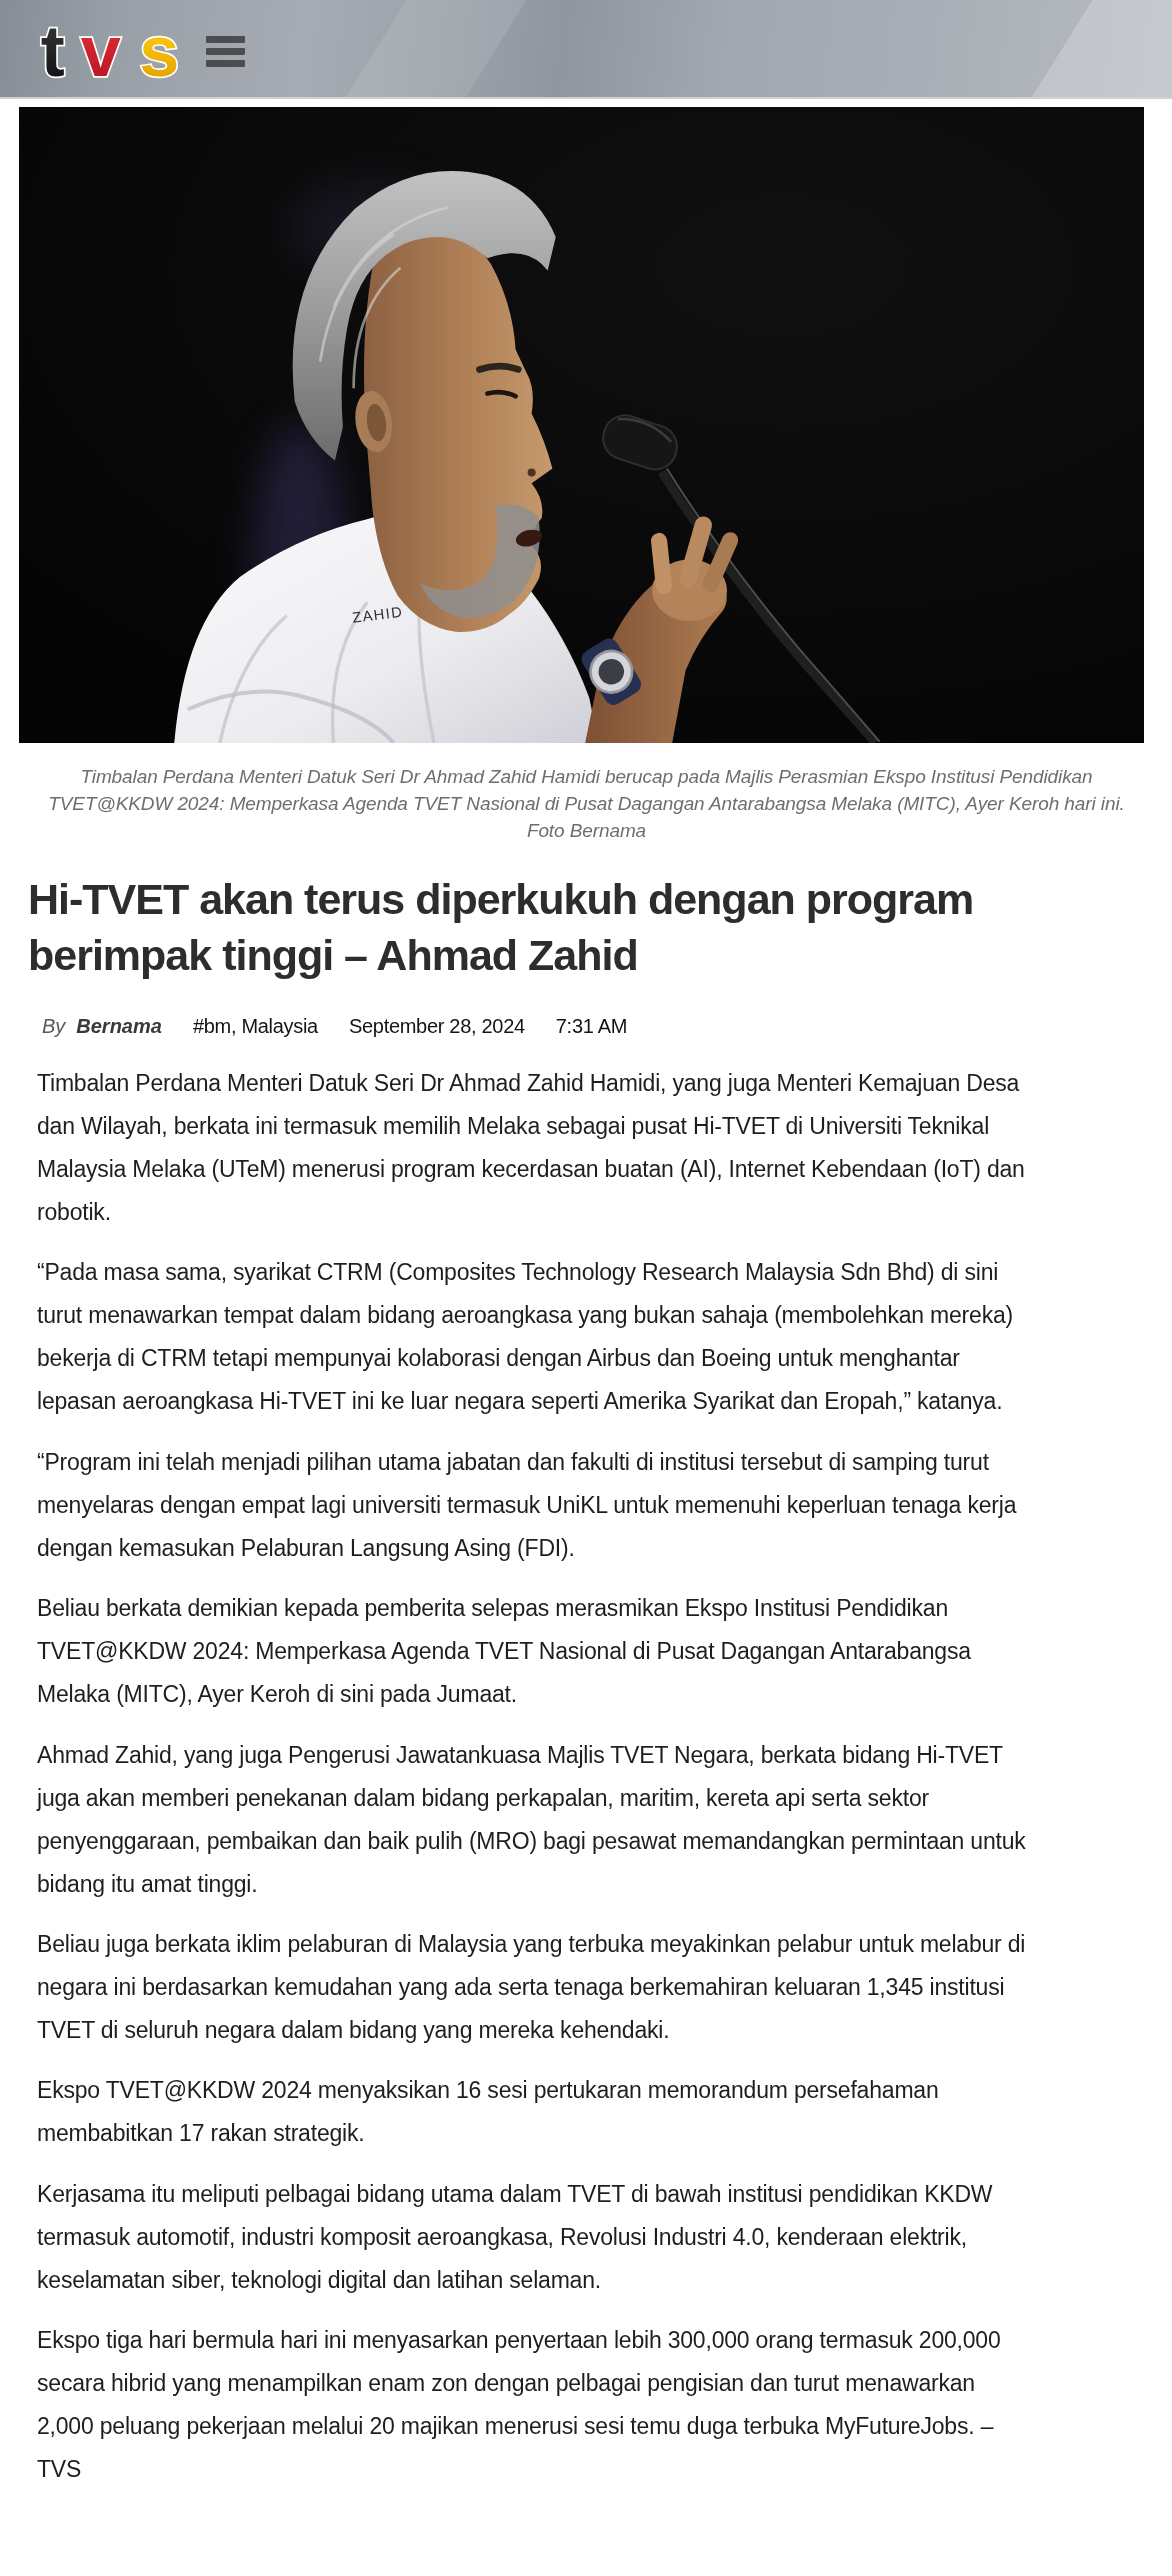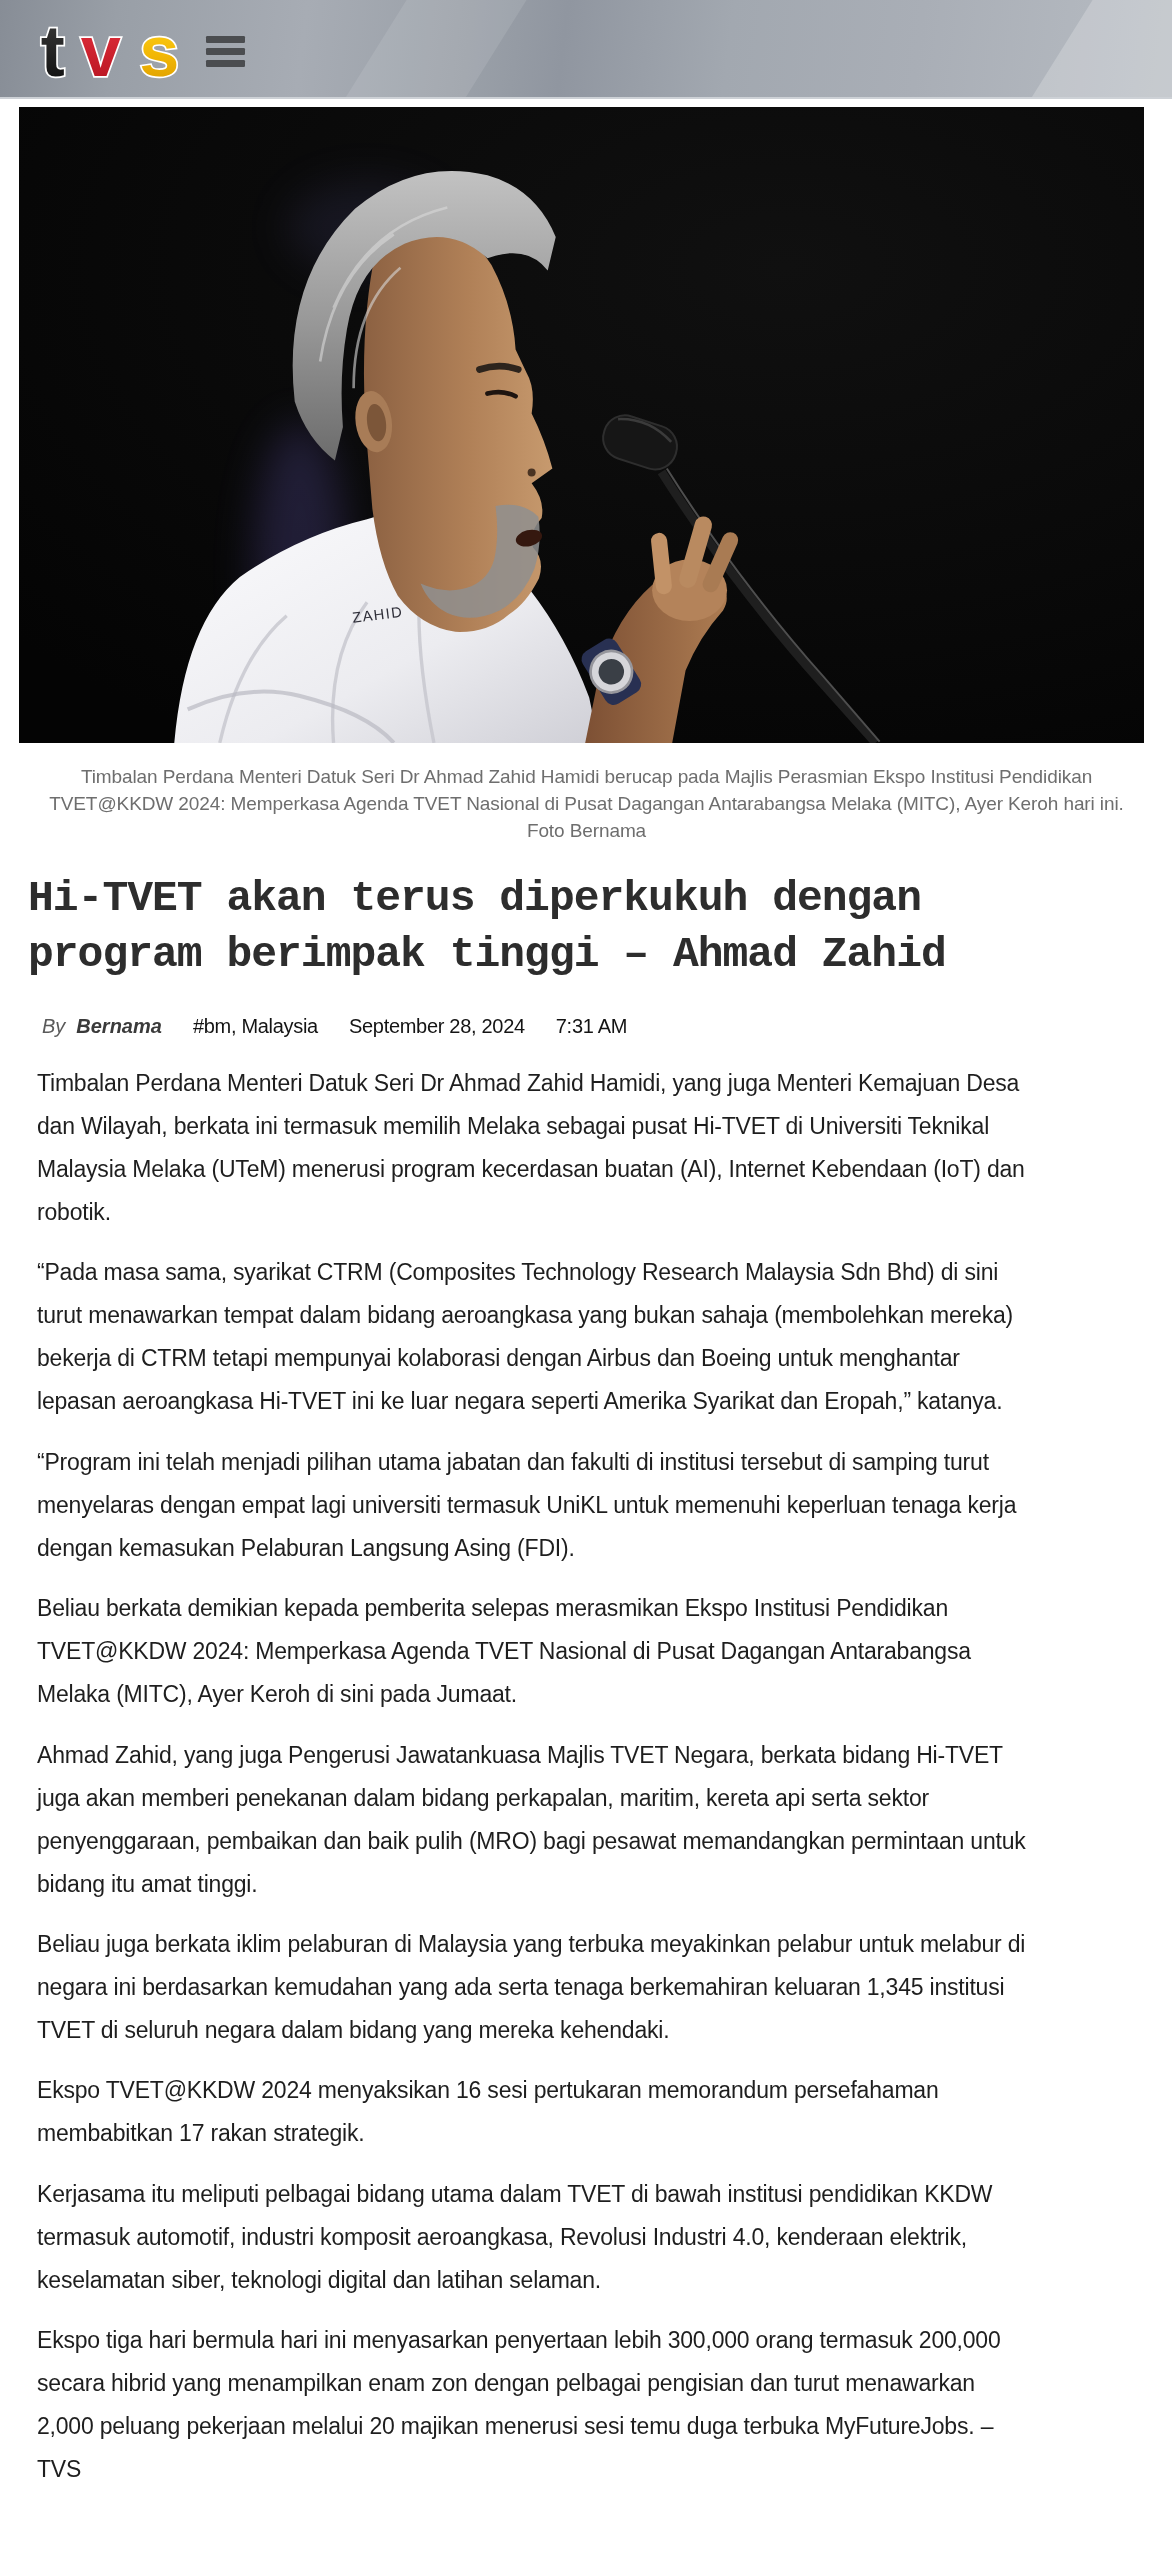--- a/index.html
+++ b/index.html
@@ -45,35 +45,35 @@
     width: 1125px; height: 636px;
     background: #070707;
   }
   .photo-wrap svg { display: block; }
 
   
   .caption {
     margin: 20px auto 0 auto;
     max-width: 1084px;
     text-align: center;
+    font-style: italic;
     font-size: 19px;
     line-height: 27px;
     color: #6e6e6e;
     letter-spacing: -0.1px;
   }
 
   
   .headline {
     margin: 27px 54px 0 28px;
     font-size: 43px;
     line-height: 56px;
     font-weight: 700;
     color: #2d2d2d;
     letter-spacing: -1px;
-    font-family: Liberation Mono, monospace;
   }
 
   
   .byline {
     margin: 32px 0 0 42px;
     display: flex;
     align-items: baseline;
     gap: 31px;
     font-size: 20px;
     color: #141414;

